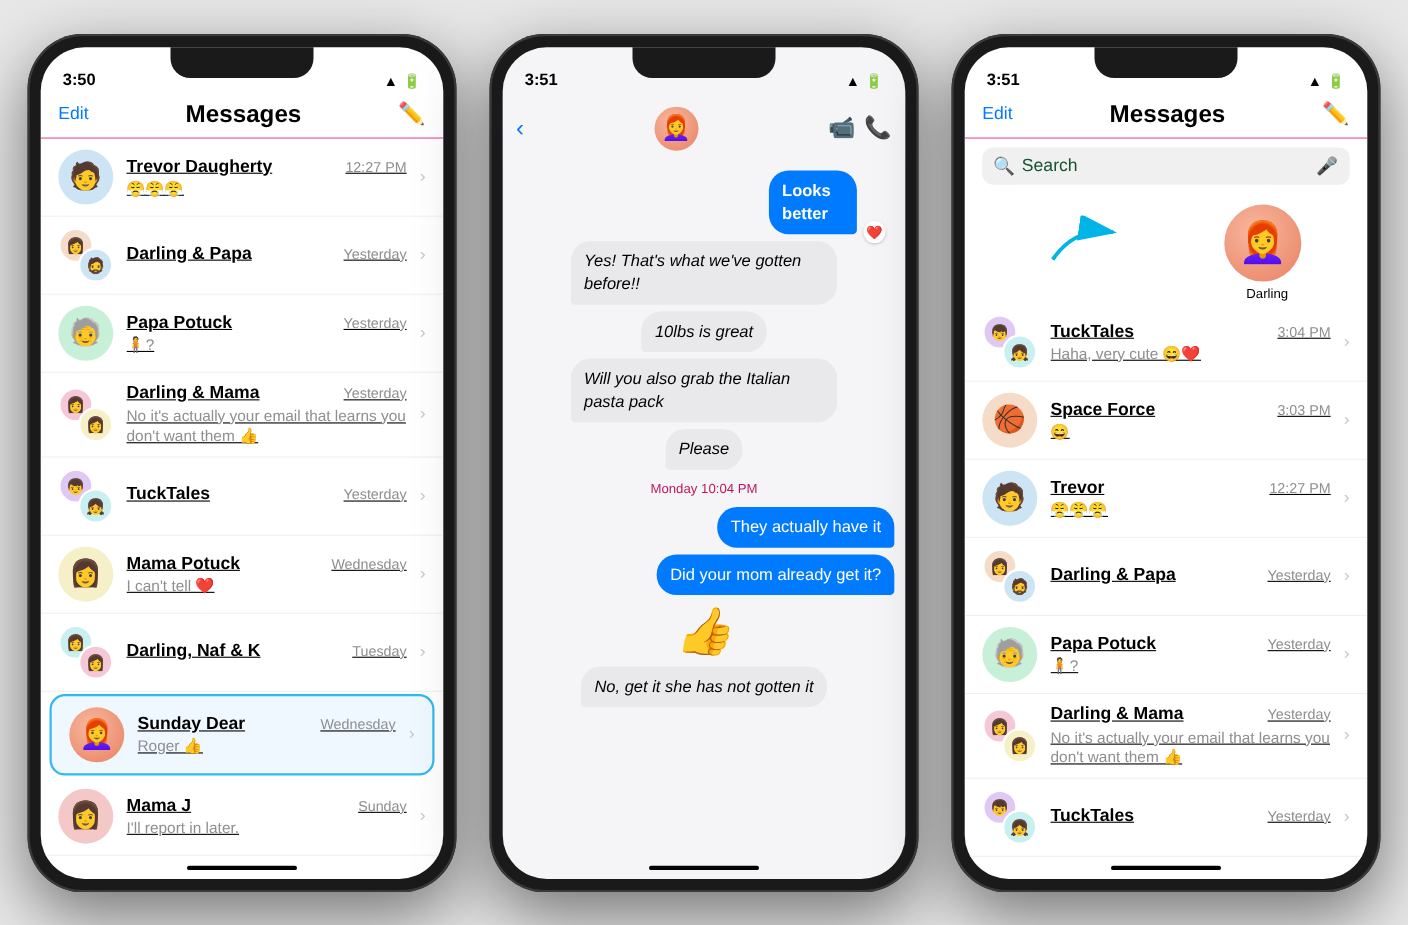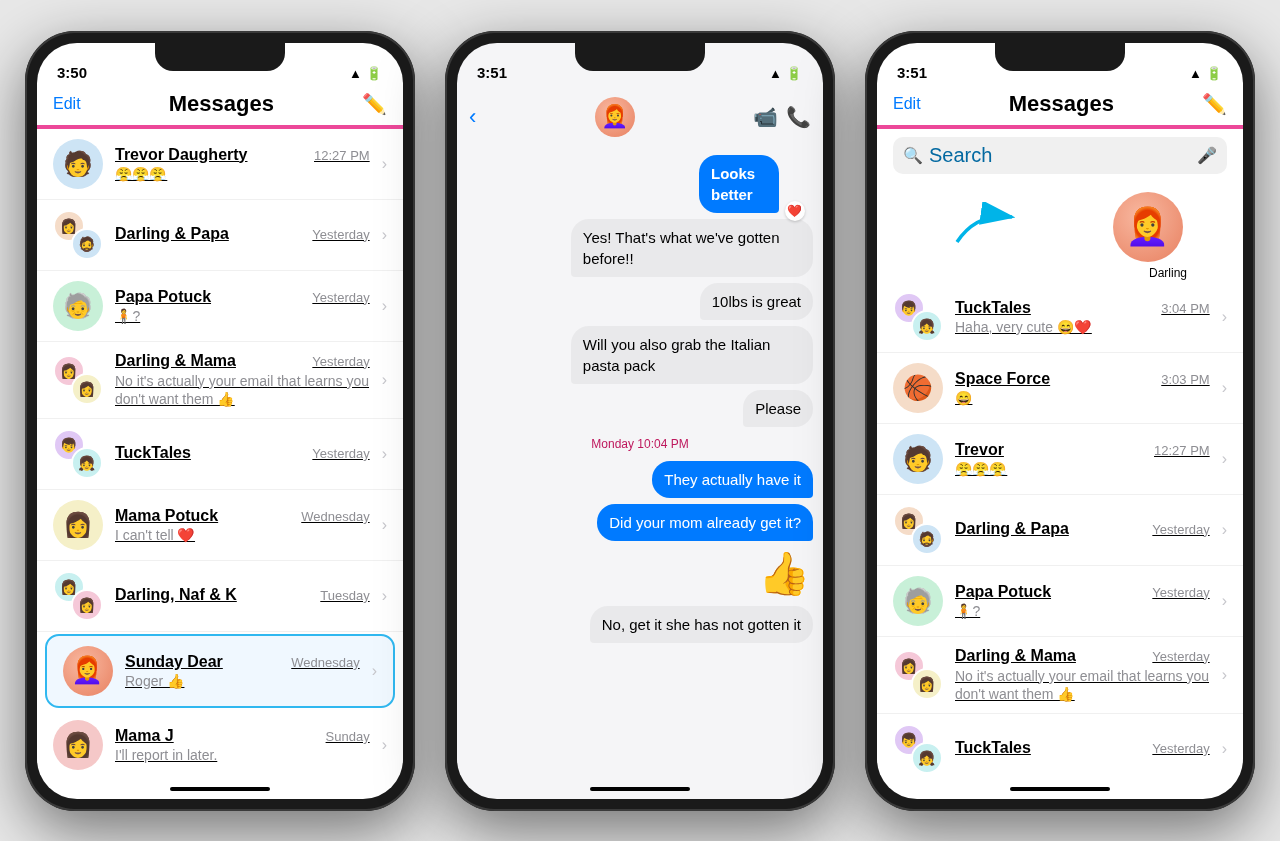--- a/index.html
+++ b/index.html
@@ -58,21 +58,21 @@
     }
     .status-time { font-size: 15px; font-weight: 700; }
     .status-icons { display: flex; gap: 5px; align-items: center; }
 
     
     .messages-header {
       padding: 4px 16px 8px;
       display: flex;
       align-items: center;
       justify-content: space-between;
-      border-bottom: 4px solid #ec4899;
+      border-bottom: 1px solid #ec4899;
     }
     .messages-title { font-size: 22px; font-weight: 700; text-align: center; flex: 1; }
     .header-btn { color: #007AFF; font-size: 16px; font-weight: 400; }
     .header-icon { color: #007AFF; font-size: 20px; }
 
     .message-list { flex: 1; overflow: hidden; }
     .message-item {
       display: flex;
       align-items: center;
       padding: 10px 16px;
@@ -120,21 +120,21 @@
     .msg-top { display: flex; justify-content: space-between; align-items: baseline; }
     .msg-name { font-size: 16px; font-weight: 600; color: #000; }
     .msg-time { font-size: 13px; color: #8e8e93; }
     .msg-preview { font-size: 14px; color: #8e8e93; white-space: nowrap; overflow: hidden; text-overflow: ellipsis; margin-top: 2px; }
     .msg-preview-wrap { font-size: 14px; color: #8e8e93; margin-top: 2px; line-height: 1.3; }
     .chevron { color: #c7c7cc; font-size: 16px; }
 
     .chat-messages { flex: 1; overflow: hidden; padding: 8px 10px; display: flex; flex-direction: column; gap: 6px; }
     .bubble-wrap { display: flex; flex-direction: column; }
     .bubble-wrap.sent { align-items: flex-end; }
-    .bubble-wrap.received { align-items: flex-end; }
+    .bubble-wrap.received { align-items: center; font-style: italic; }
     .bubble {
       max-width: 70%;
       padding: 8px 12px;
       border-radius: 18px;
       font-size: 15px;
       line-height: 1.4;
     }
     .bubble.sent { background: #007AFF; color: #fff; border-bottom-right-radius: 4px; }
     .bubble.received { background: #e9e9eb; color: #000; border-bottom-left-radius: 4px; }
     .reaction-dot { width: 20px; height: 20px; background: #fff; border-radius: 50%; display: flex; align-items: center; justify-content: center; font-size: 12px; position: absolute; bottom: -8px; right: 8px; box-shadow: 0 1px 3px rgba(0,0,0,0.2); }
@@ -166,21 +166,21 @@
     .search-bar {
       margin: 8px 16px;
       background: #f0f0f0;
       border-radius: 10px;
       display: flex;
       align-items: center;
       padding: 7px 10px;
       gap: 6px;
     }
     .search-bar-icon { color: #8e8e93; font-size: 16px; }
-    .search-bar-text { color: #0369a1; font-size: 20px; flex: 1; }
+    .search-bar-text { color: #14532d; font-size: 16px; flex: 1; }
     .search-mic { color: #8e8e93; font-size: 16px; }
 
     
     .pin-area {
       display: flex;
       align-items: center;
       justify-content: center;
       padding: 10px 0 4px;
       position: relative;
       height: 100px;
@@ -198,21 +198,21 @@
       right: 60px;
       top: 10px;
     }
     .pin-arrow {
       position: absolute;
       left: 70px;
       top: 20px;
       width: 80px;
       height: 50px;
     }
-    .pin-name { position: absolute; right: 56px; bottom: 2px; font-size: 12px; color: #000; font-weight: 500; }
+    .pin-name { position: absolute; right: 72px; bottom: 2px; font-size: 12px; color: #000; font-weight: 500; }
 
     
     .bg-blue { background: #cde4f5; }
     .bg-orange { background: #f5dcc8; }
     .bg-green { background: #c8f0d8; }
     .bg-pink { background: #f5c8d8; }
     .bg-purple { background: #e0c8f5; }
     .bg-yellow { background: #f5f0c8; }
     .bg-red { background: #f5c8c8; }
     .bg-teal { background: #c8f0f0; }

